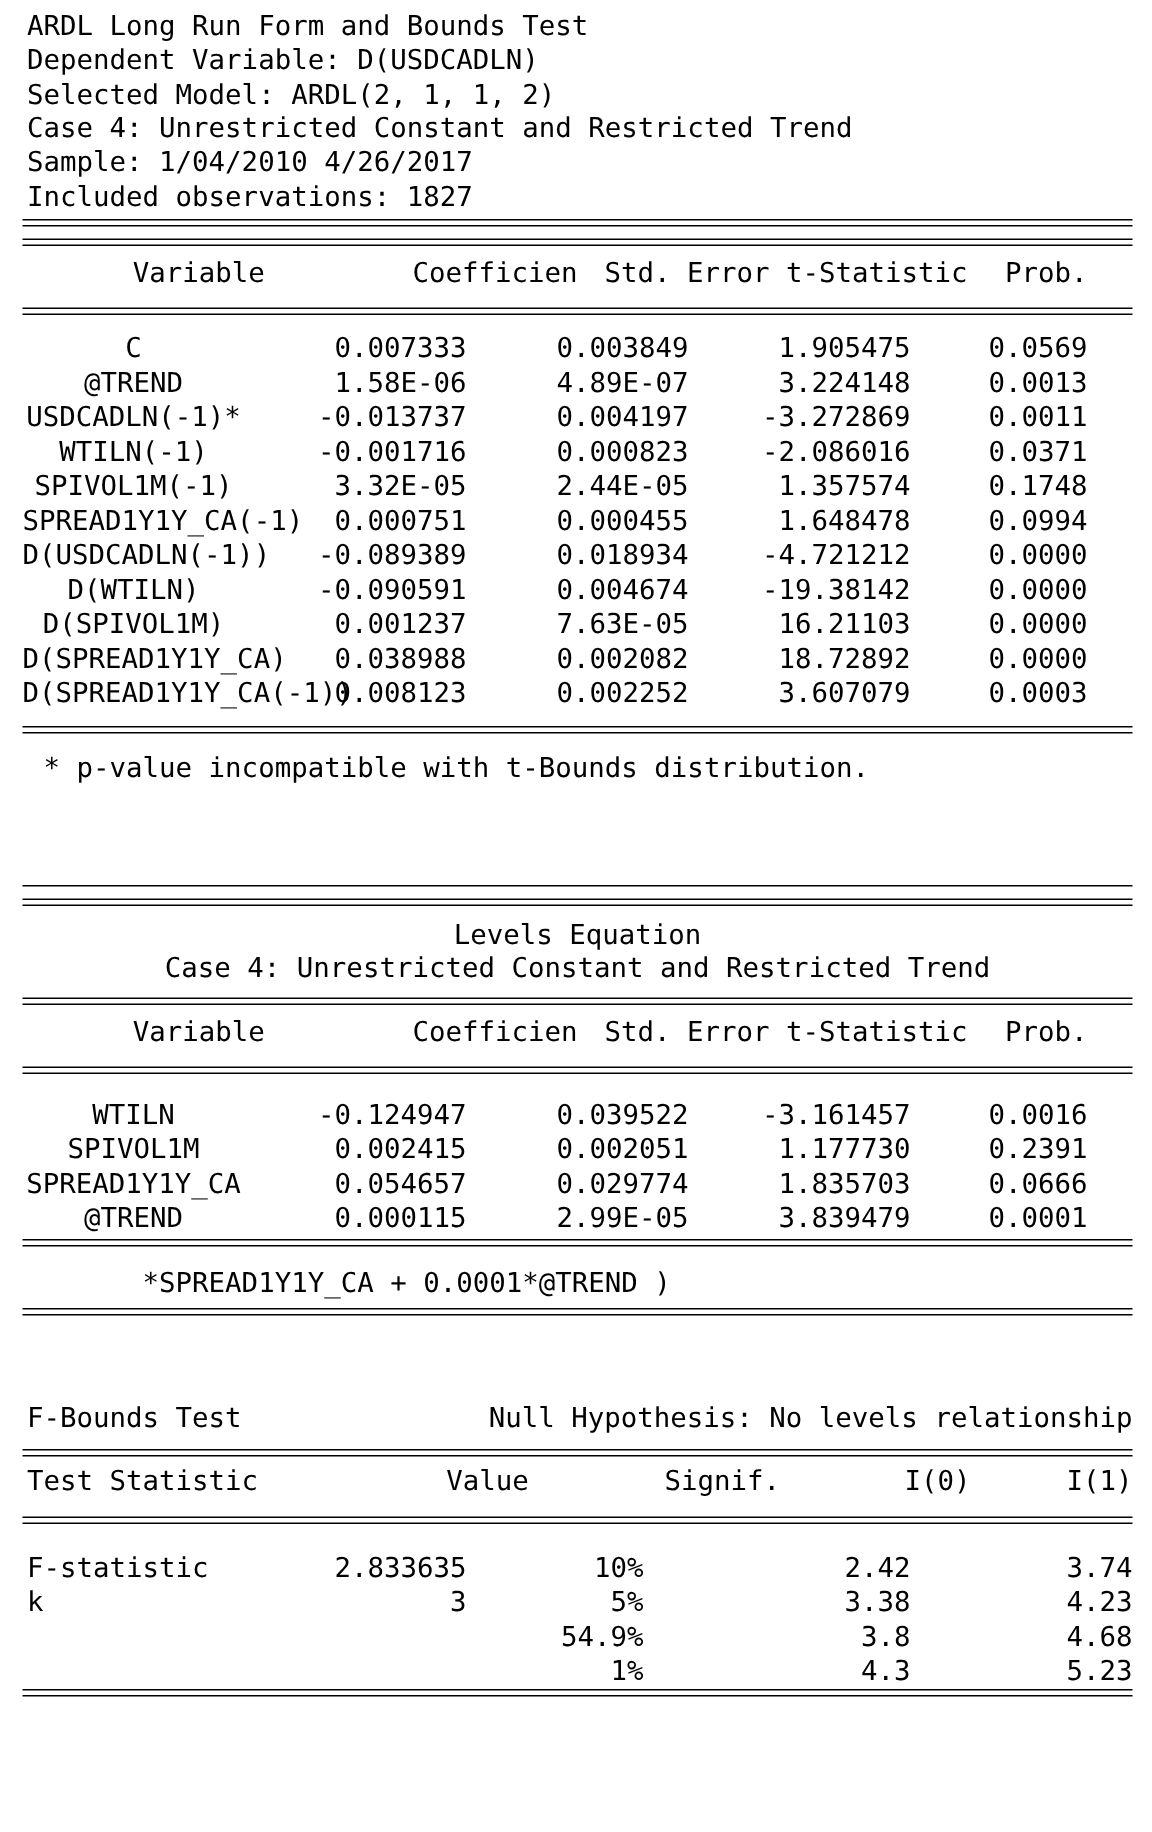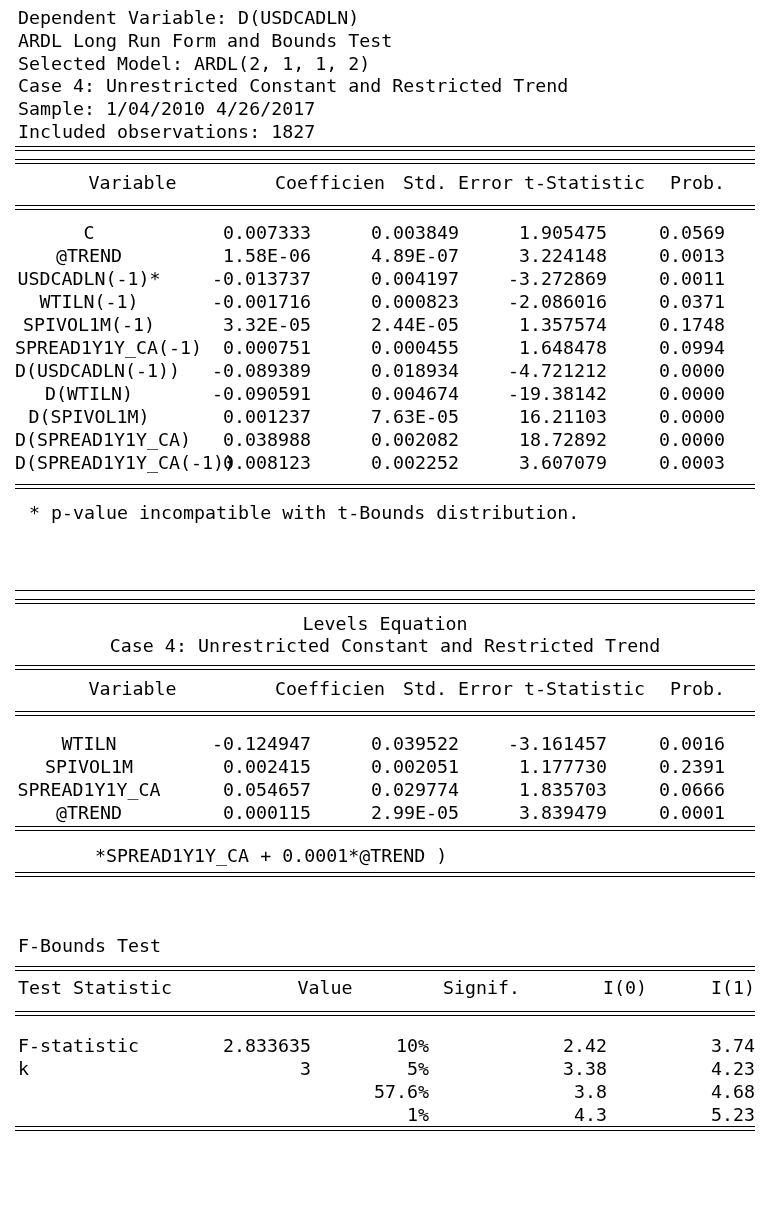--- a/index.html
+++ b/index.html
@@ -41,22 +41,22 @@
   table.fb th:nth-child(4), table.fb td:nth-child(4){text-align:right}
   table.fb th:nth-child(5), table.fb td:nth-child(5){text-align:right}
   .fb-head { display:flex; justify-content:space-between; padding-left:3px; white-space:pre; }
 </style>
 </head>
 <body>
 
 <div class="sheet">
 
   <div style="padding-top:7px;">
+    <div class="txt">ARDL Long Run Form and Bounds Test</div>
     <div class="txt">Dependent Variable: D(USDCADLN)</div>
-    <div class="txt">ARDL Long Run Form and Bounds Test</div>
     <div class="txt">Selected Model: ARDL(2, 1, 1, 2)</div>
     <div class="txt">Case 4: Unrestricted Constant and Restricted Trend</div>
     <div class="txt">Sample: 1/04/2010 4/26/2017</div>
     <div class="txt">Included observations: 1827</div>
   </div>
 
   <div class="drule" style="margin-top:2px;"></div>
   <div class="drule" style="margin-top:8px;"></div>
 
   <table class="coef" style="margin-top:5px;">
@@ -238,20 +238,21 @@
   </table>
   <div class="drule"></div>
 
   <div style="margin-top:14px;">
     <div class="txt">       *SPREAD1Y1Y_CA + 0.0001*@TREND )</div>
   </div>
   <div class="drule" style="margin-top:4px;"></div>
 
   <div class="fb-head" style="margin-top:58px;">
     <span>F-Bounds Test</span>
+    <span>Null Hypothesis: No levels relationship</span>
   </div>
   <div class="drule" style="margin-top:8px;"></div>
 
   <table class="fb" style="margin-top:3px;">
     <colgroup>
         <col>
         <col>
         <col>
         <col>
         <col>
@@ -287,21 +288,21 @@
       <tr style="display:table; width:740px; table-layout:fixed;">
         <td>k</td>
         <td>3</td>
         <td>5%</td>
         <td>3.38</td>
         <td>4.23</td>
       </tr>
       <tr style="display:table; width:740px; table-layout:fixed;">
         <td></td>
         <td></td>
-        <td>57.6%</td>
+        <td>54.9%</td>
         <td>3.8</td>
         <td>4.68</td>
       </tr>
       <tr style="display:table; width:740px; table-layout:fixed;">
         <td></td>
         <td></td>
         <td>1%</td>
         <td>4.3</td>
         <td>5.23</td>
       </tr>

